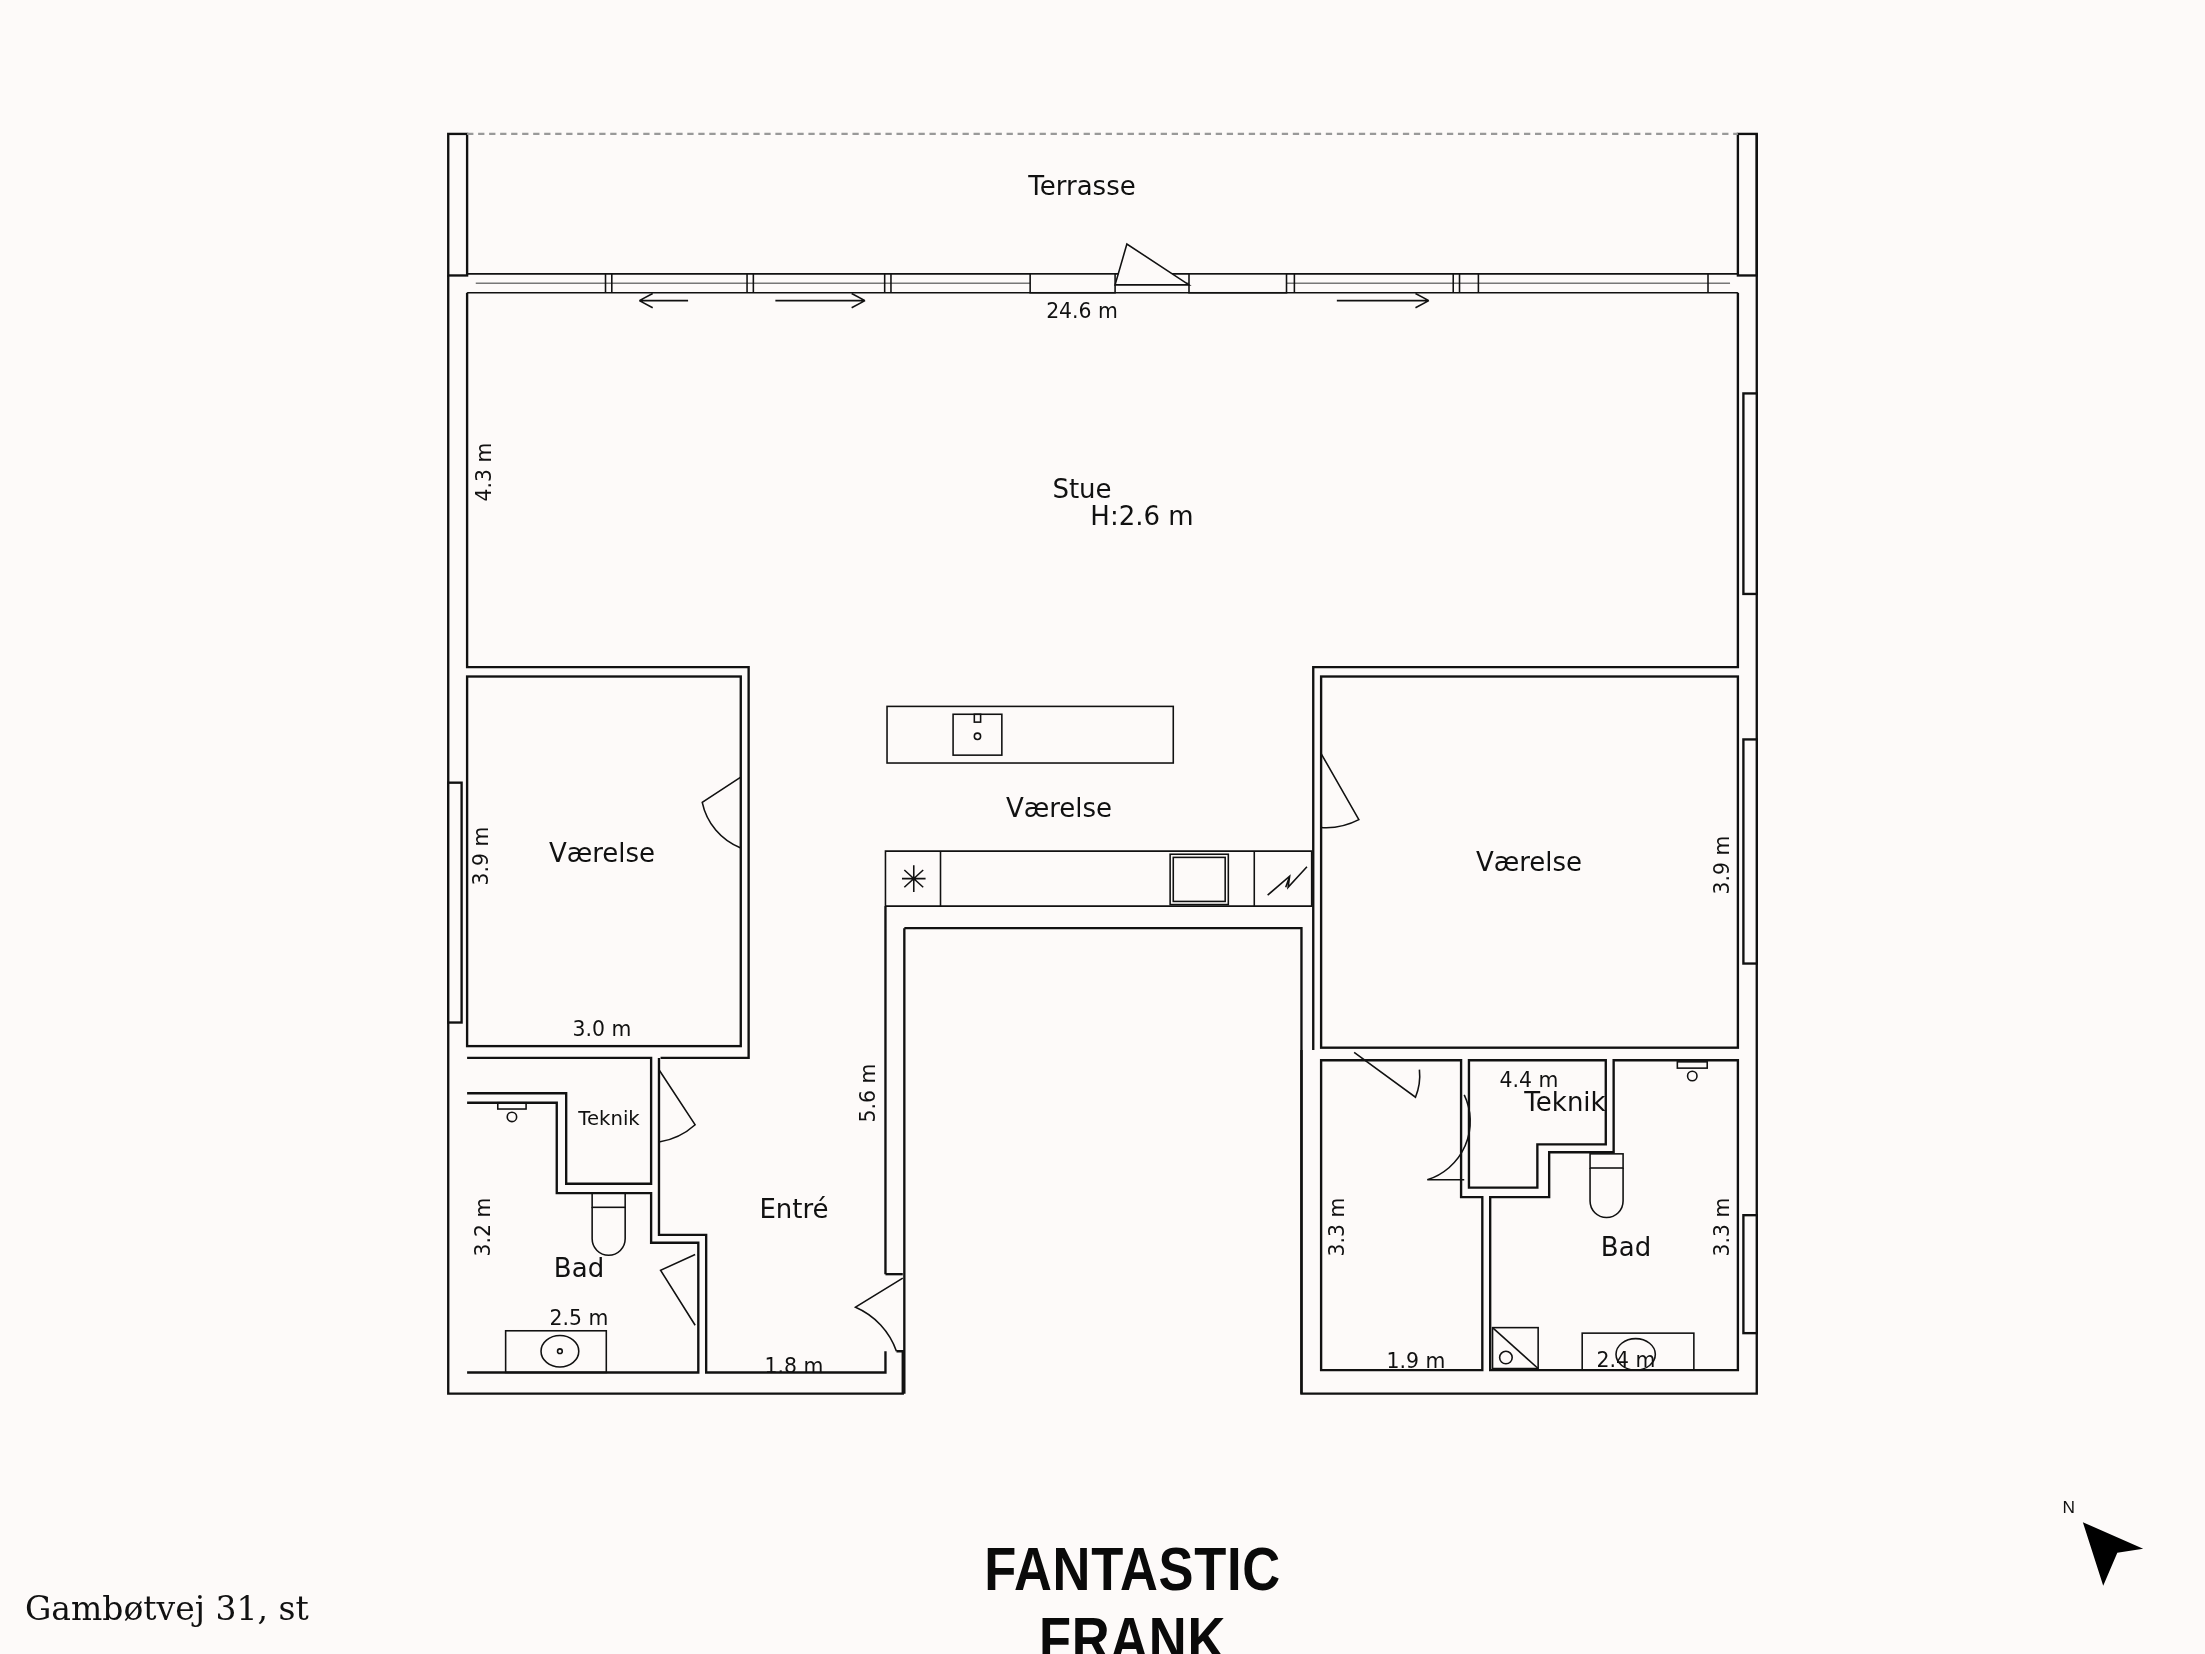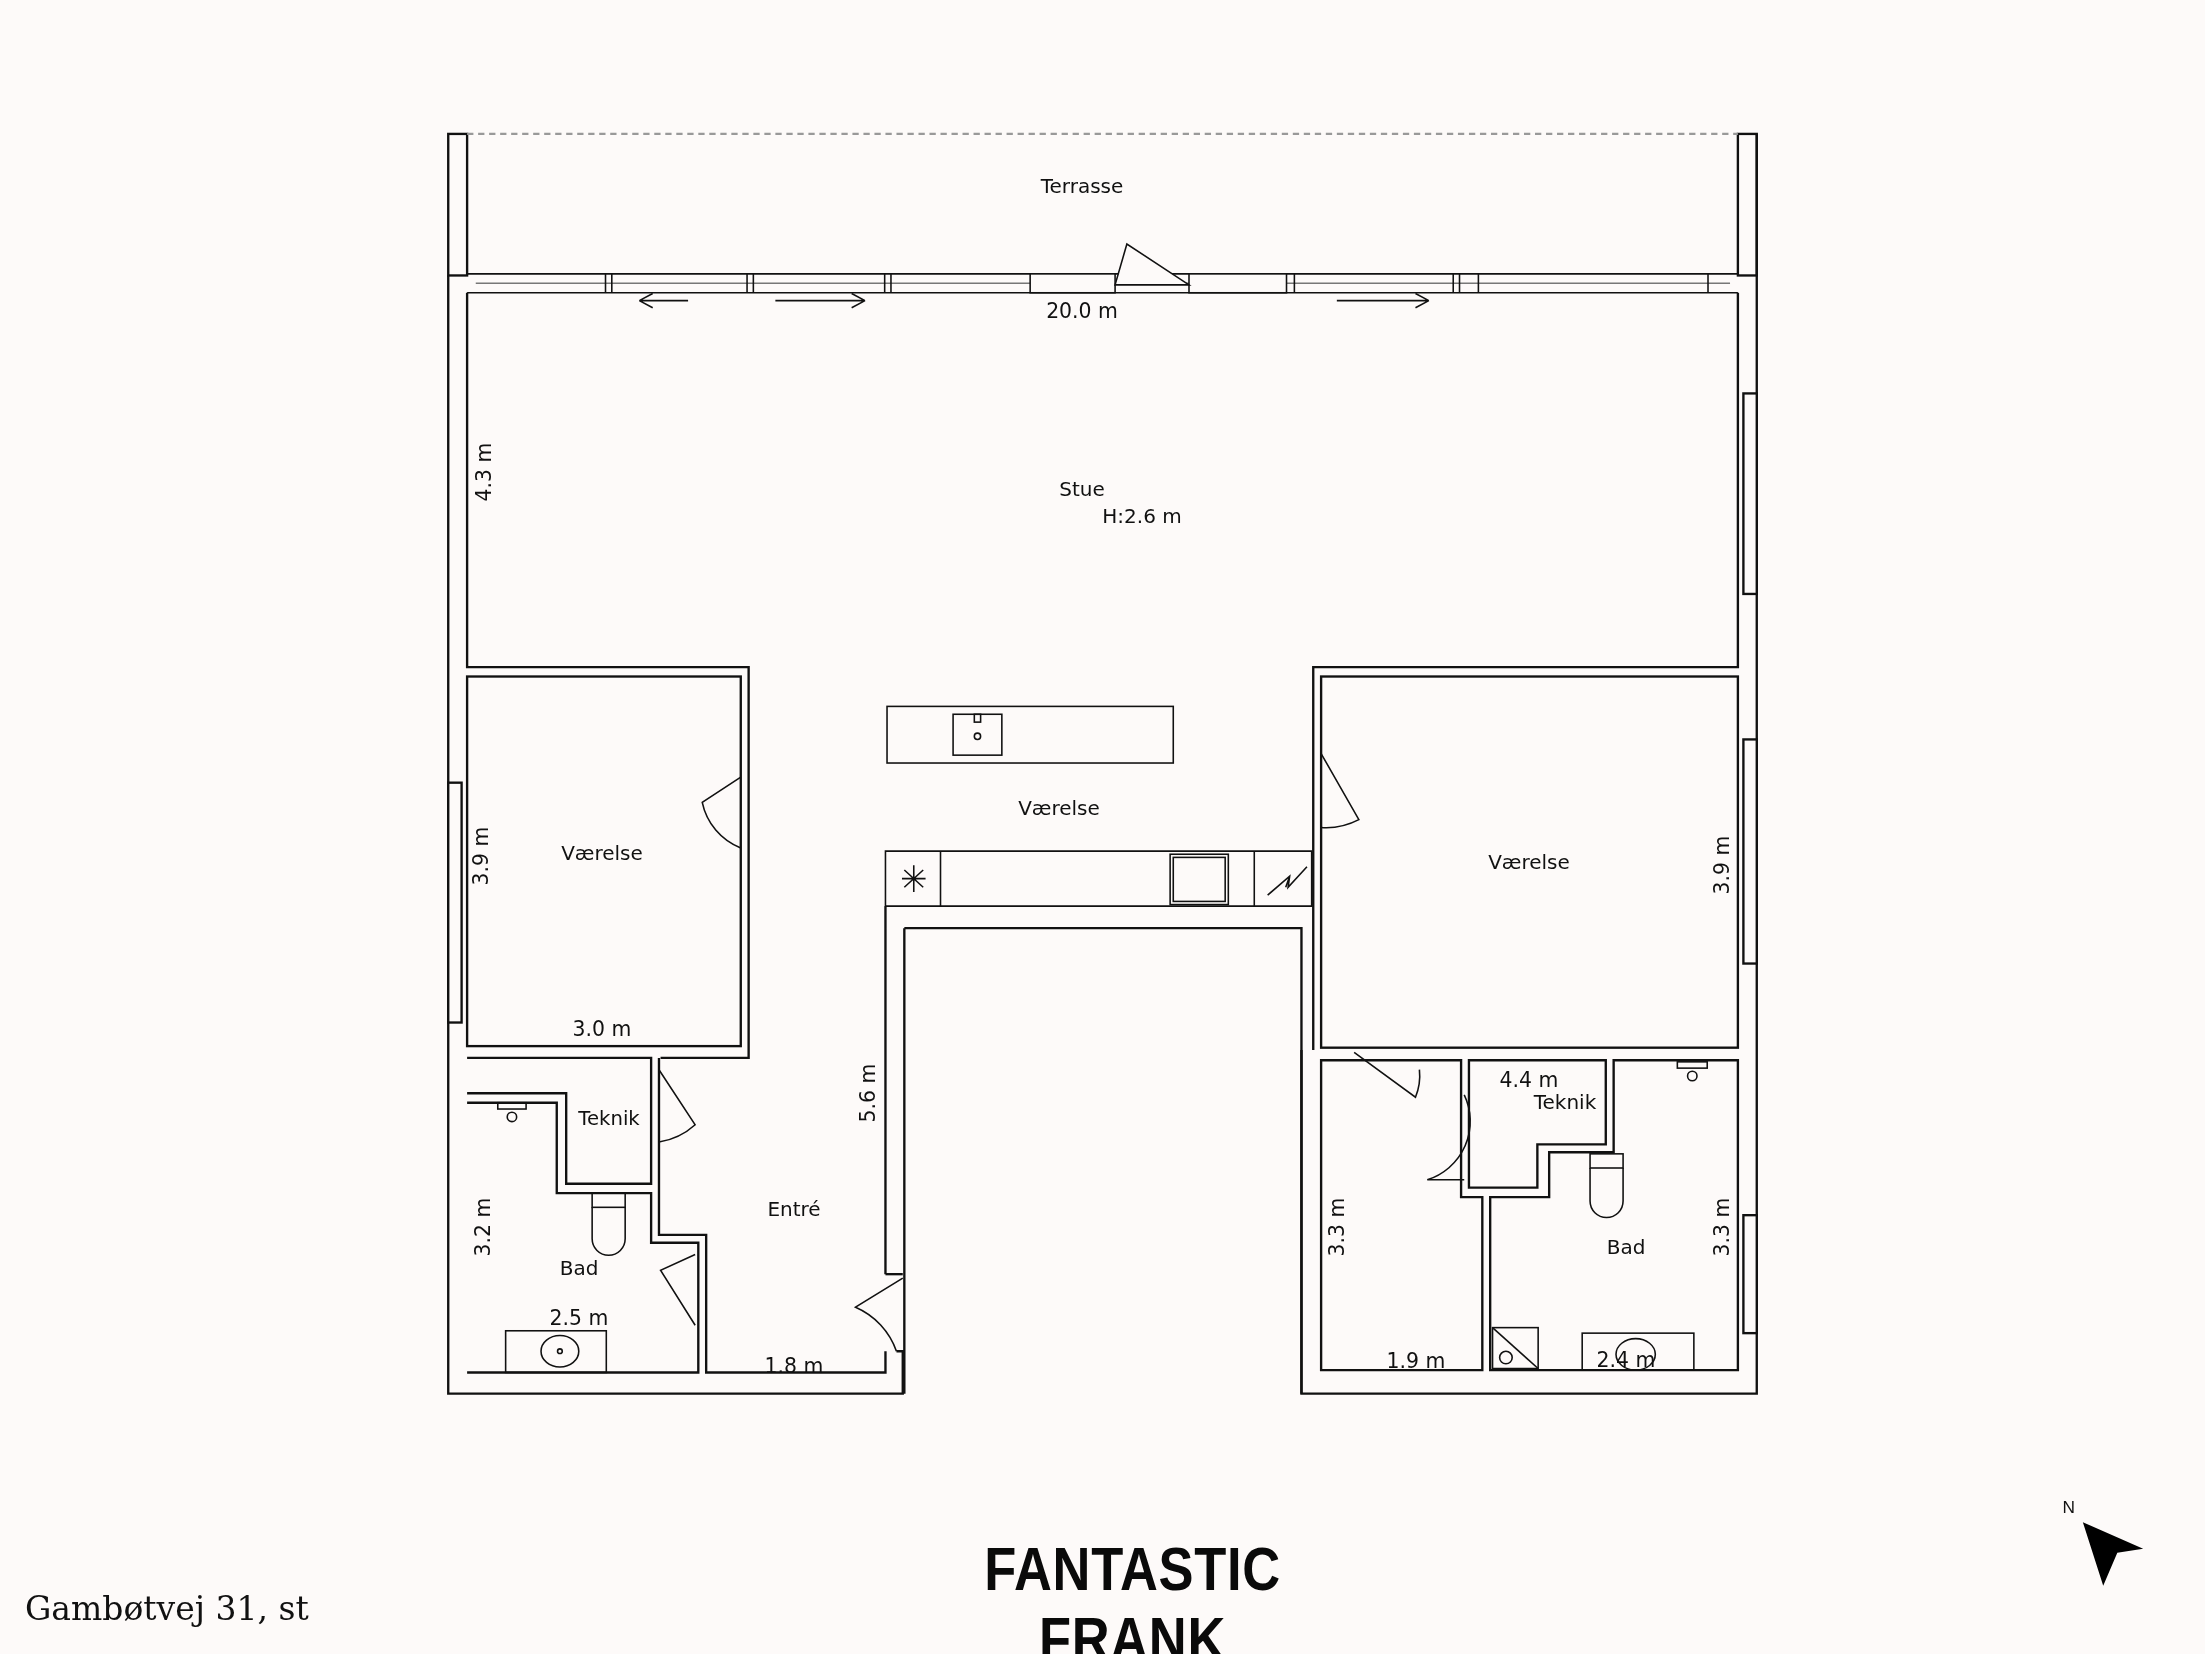--- a/index.html
+++ b/index.html
@@ -1,18 +1,18 @@
 <!DOCTYPE html>
 <html style="font-size:12.6px"><head>
 <meta charset="utf-8">
 <style>
   html, body { margin:0; padding:0; }
   body { width:2205px; height:1655px; background:#fdfaf9; position:relative; overflow:hidden; font-family:"DejaVu Sans", sans-serif; }
   #plan { position:absolute; left:0; top:0; width:2205px; height:1655px; }
-  .lbl { position:absolute; color:#111; font-size:20px; white-space:nowrap; transform:translate(-50%,-50%); }
+  .lbl { position:absolute; color:#111; font-size:26px; white-space:nowrap; transform:translate(-50%,-50%); }
   .dim { font-size:20.4px; }
   .vert { transform:translate(-50%,-50%) rotate(-90deg); }
   .logo { position:absolute; left:881px; top:1534px; width:503px; text-align:center; }
   .logo-main { font-family:"Liberation Sans", sans-serif; font-weight:bold; font-size:61px; letter-spacing:0.8px; color:#0a0a0a; transform:scaleX(0.86); display:block; }
   .address { position:absolute; left:25px; top:1589px; font-family:"DejaVu Serif", serif; font-size:33px; color:#111; }
   .north { position:absolute; left:2053px; top:1494px; width:102px; height:94px; }
   .north-n { position:absolute; left:9.4px; top:3.1px; font-family:"Liberation Sans", sans-serif; font-size:17.3px; color:#111; }
 </style>
 </head>
 <body>
@@ -152,21 +152,21 @@
 <div class="lbl" style="left:1142px;top:516px">H:2.6 m</div>
 <div class="lbl" style="left:1059px;top:808px">Værelse</div>
 <div class="lbl" style="left:602px;top:853px">Værelse</div>
 <div class="lbl" style="left:1529px;top:862px">Værelse</div>
 <div class="lbl" style="left:609px;top:1118px;font-size:19.7px">Teknik</div>
 <div class="lbl" style="left:1565px;top:1102px">Teknik</div>
 <div class="lbl" style="left:579px;top:1268px">Bad</div>
 <div class="lbl" style="left:1626px;top:1247px">Bad</div>
 <div class="lbl" style="left:794px;top:1209px">Entré</div>
 
-<div class="lbl dim" style="left:1082px;top:311px">20.0 m</div>
+<div class="lbl dim" style="left:1082px;top:311px">24.6 m</div>
 <div class="lbl dim vert" style="left:484px;top:472px">4.3 m</div>
 <div class="lbl dim vert" style="left:481px;top:856px">3.9 m</div>
 <div class="lbl dim" style="left:602px;top:1029px">3.0 m</div>
 <div class="lbl dim vert" style="left:1722px;top:865px">3.9 m</div>
 <div class="lbl dim" style="left:1529px;top:1080px">4.4 m</div>
 <div class="lbl dim vert" style="left:868px;top:1093px">5.6 m</div>
 <div class="lbl dim" style="left:794px;top:1366px">1.8 m</div>
 <div class="lbl dim vert" style="left:483px;top:1227px">3.2 m</div>
 <div class="lbl dim" style="left:579px;top:1318px">2.5 m</div>
 <div class="lbl dim vert" style="left:1337px;top:1227px">3.3 m</div>

